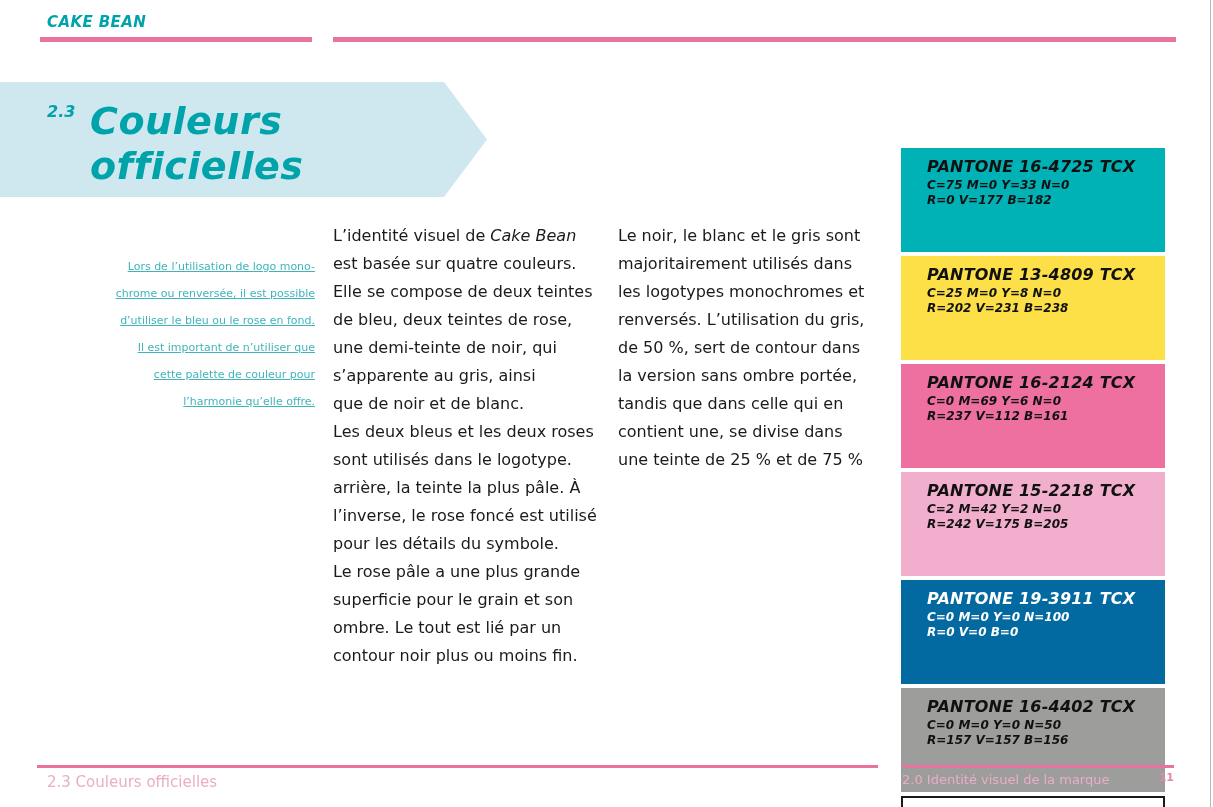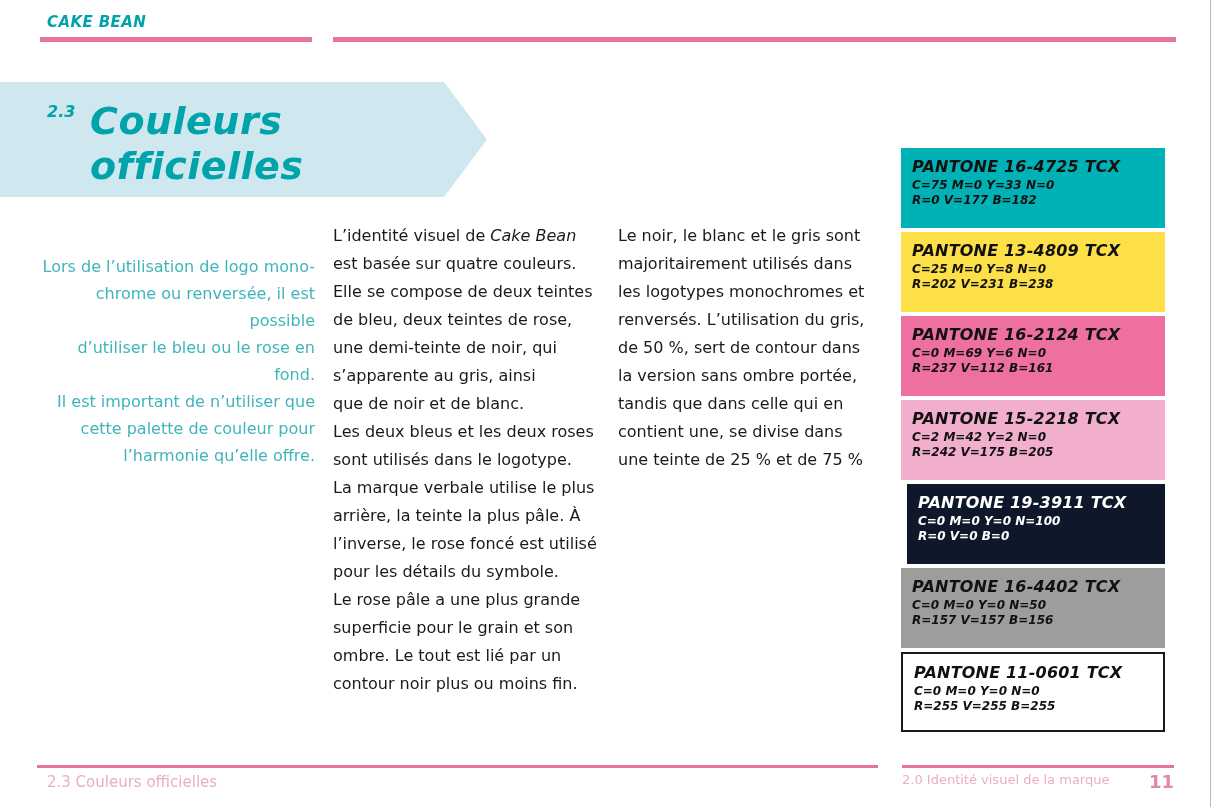--- a/index.html
+++ b/index.html
@@ -41,55 +41,56 @@
     font-size:38px; line-height:45px;
     font-weight:bold; font-style:italic;
     color:var(--teal,#00a3aa);
     letter-spacing:.5px;
   }
 
   
   .side-note {
     left:40px; top:253px; width:275px;
     text-align:right;
-    font-size:16px; line-height:27px;
+    font-size:11px; line-height:27px;
     color:var(--note-teal,#3fb5bb);
+    text-decoration:underline;
   }
 
   
   .col { font-size:16px; line-height:28px; white-space:nowrap; }
   .col1 { left:333px; top:222px; }
   .col2 { left:618px; top:222px; }
   .it { font-style:italic; }
 
   
   .swatches { left:901px; top:148px; width:264px; }
   .swatch {
-    height:80px; margin-bottom:4px;
-    padding:9px 8px 0 11px;
+    height:104px; margin-bottom:4px;
+    padding:9px 8px 0 26px;
     overflow:hidden;
   }
   .swatch-name {
     font-size:16px; line-height:20px;
     font-weight:bold; font-style:italic;
     letter-spacing:.2px;
     margin-bottom:1px;
   }
   .swatch-spec {
     font-size:12px; line-height:15px;
     font-weight:bold; font-style:italic;
   }
 
   
   .f-rule { height:3px; background:var(--pink-rule,#e8739f); top:765px; }
   .f-rule-left  { left:37px;  width:841px; }
   .f-rule-right { left:902px; width:272px; }
   .f-left-label  { left:47px;  top:773px; font-size:15px; color:var(--footer-pink,#e9aec7); }
   .f-right-label { left:902px; top:772px; font-size:13px; color:var(--footer-pink,#e9aec7); }
-  .f-page-num    { right:39px; top:771px; font-size:18px; font-weight:bold; color:var(--pagenum-pink,#e287ad); }
+  .f-page-num    { right:39px; top:771px; font-size:11px; font-weight:bold; color:var(--pagenum-pink,#e287ad); }
 
   .page-edge { left:1210px; top:0; width:1px; height:807px; background:#b8b8b8; }
 </style>
 </head>
 <body>
 
 <div class="abs brand-logo">CAKE BEAN</div>
 <div class="abs rule rule-left"></div>
 <div class="abs rule rule-right"></div>
 
@@ -112,21 +113,20 @@
   <div>
 
   <div>est basée sur quatre couleurs.</div>
       <div>Elle se compose de deux teintes</div>
       <div>de bleu, deux teintes de rose,</div>
       <div>une demi-teinte de noir, qui</div>
       <div>s’apparente au gris, ainsi</div>
       <div>que de noir et de blanc.</div>
       <div>Les deux bleus et les deux roses</div>
       <div>sont utilisés dans le logotype.</div>
-      <div>La marque verbale utilise le plus</div>
       <div>arrière, la teinte la plus pâle. À</div>
       <div>l’inverse, le rose foncé est utilisé</div>
       <div>pour les détails du symbole.</div>
       <div>Le rose pâle a une plus grande</div>
       <div>superficie pour le grain et son</div>
       <div>ombre. Le tout est lié par un</div>
       <div>contour noir plus ou moins fin.</div>
     </div>
 </div>
 
@@ -162,21 +162,21 @@
       <div class="swatch-spec">C=0 M=69 Y=6 N=0</div>
       <div class="swatch-spec">R=237 V=112 B=161</div>
     </div>
 
     <div class="swatch" style="background: rgb(242, 175, 205); color: rgb(17, 17, 17);">
       <div class="swatch-name">PANTONE 15-2218 TCX</div>
       <div class="swatch-spec">C=2 M=42 Y=2 N=0</div>
       <div class="swatch-spec">R=242 V=175 B=205</div>
     </div>
 
-    <div class="swatch" style="background: #0f172a; color: rgb(255, 255, 255); margin-left: 6px;">
+    <div class="swatch" style="background: #0369a1; color: rgb(255, 255, 255);">
       <div class="swatch-name">PANTONE 19-3911 TCX</div>
       <div class="swatch-spec">C=0 M=0 Y=0 N=100</div>
       <div class="swatch-spec">R=0 V=0 B=0</div>
     </div>
 
     <div class="swatch" style="background: rgb(157, 157, 156); color: rgb(17, 17, 17);">
       <div class="swatch-name">PANTONE 16-4402 TCX</div>
       <div class="swatch-spec">C=0 M=0 Y=0 N=50</div>
       <div class="swatch-spec">R=157 V=157 B=156</div>
     </div>

